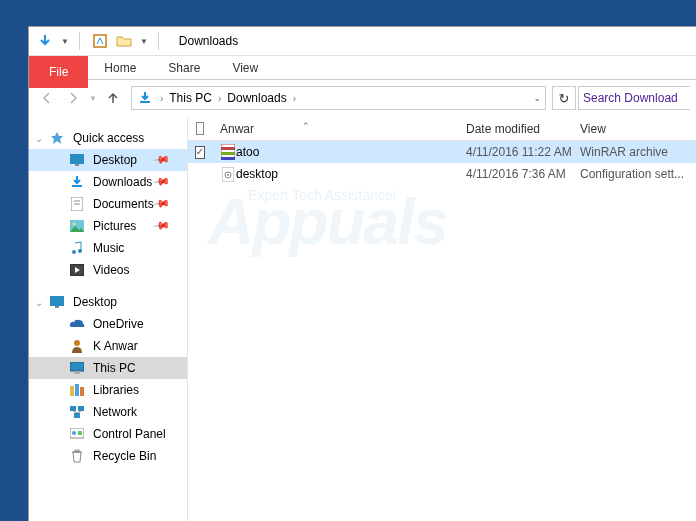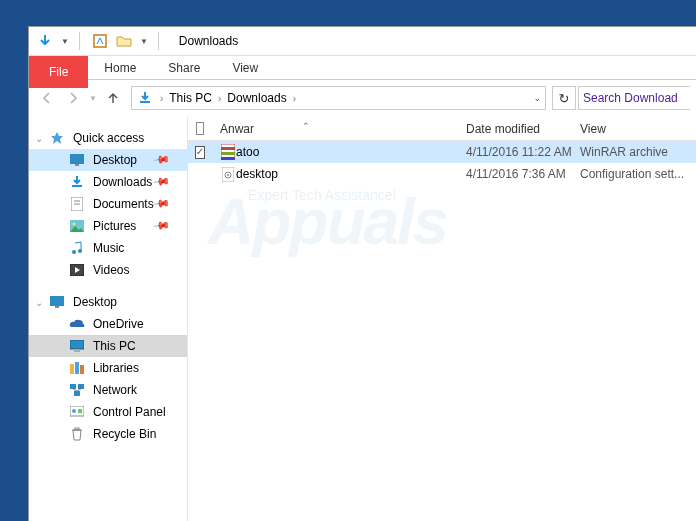--- a/index.html
+++ b/index.html
@@ -237,20 +237,29 @@
         <span>Desktop</span>
       </div>
       <div class="tree-item child">
         <span class="ic">
             <svg width="16" height="10">
               <path d="M3 8 Q0 8 1 5 Q2 2 5 3 Q6 0 10 1 Q14 1 14 5 Q16 5 15 8 Z" fill="#2b6cb0"></path>
             </svg>
           </span>
         <span>OneDrive</span>
       </div>
+      <div class="tree-item child">
+        <span class="ic">
+            <svg width="12" height="14">
+              <circle cx="6" cy="4" r="3" fill="#c97c1a"></circle>
+              <path d="M1 14 Q1 8 6 8 Q11 8 11 14 Z" fill="#8a5a2b"></path>
+            </svg>
+          </span>
+        <span>K Anwar</span>
+      </div>
       <div class="tree-item child selected">
         <span class="ic">
             <svg width="14" height="12">
               <rect x="0" y="0" width="14" height="9" fill="#2b8cc4" stroke="#1a5a82"></rect>
               <rect x="4" y="9" width="6" height="3" fill="#aaa"></rect>
             </svg>
           </span>
         <span>This PC</span>
       </div>
       <div class="tree-item child">

